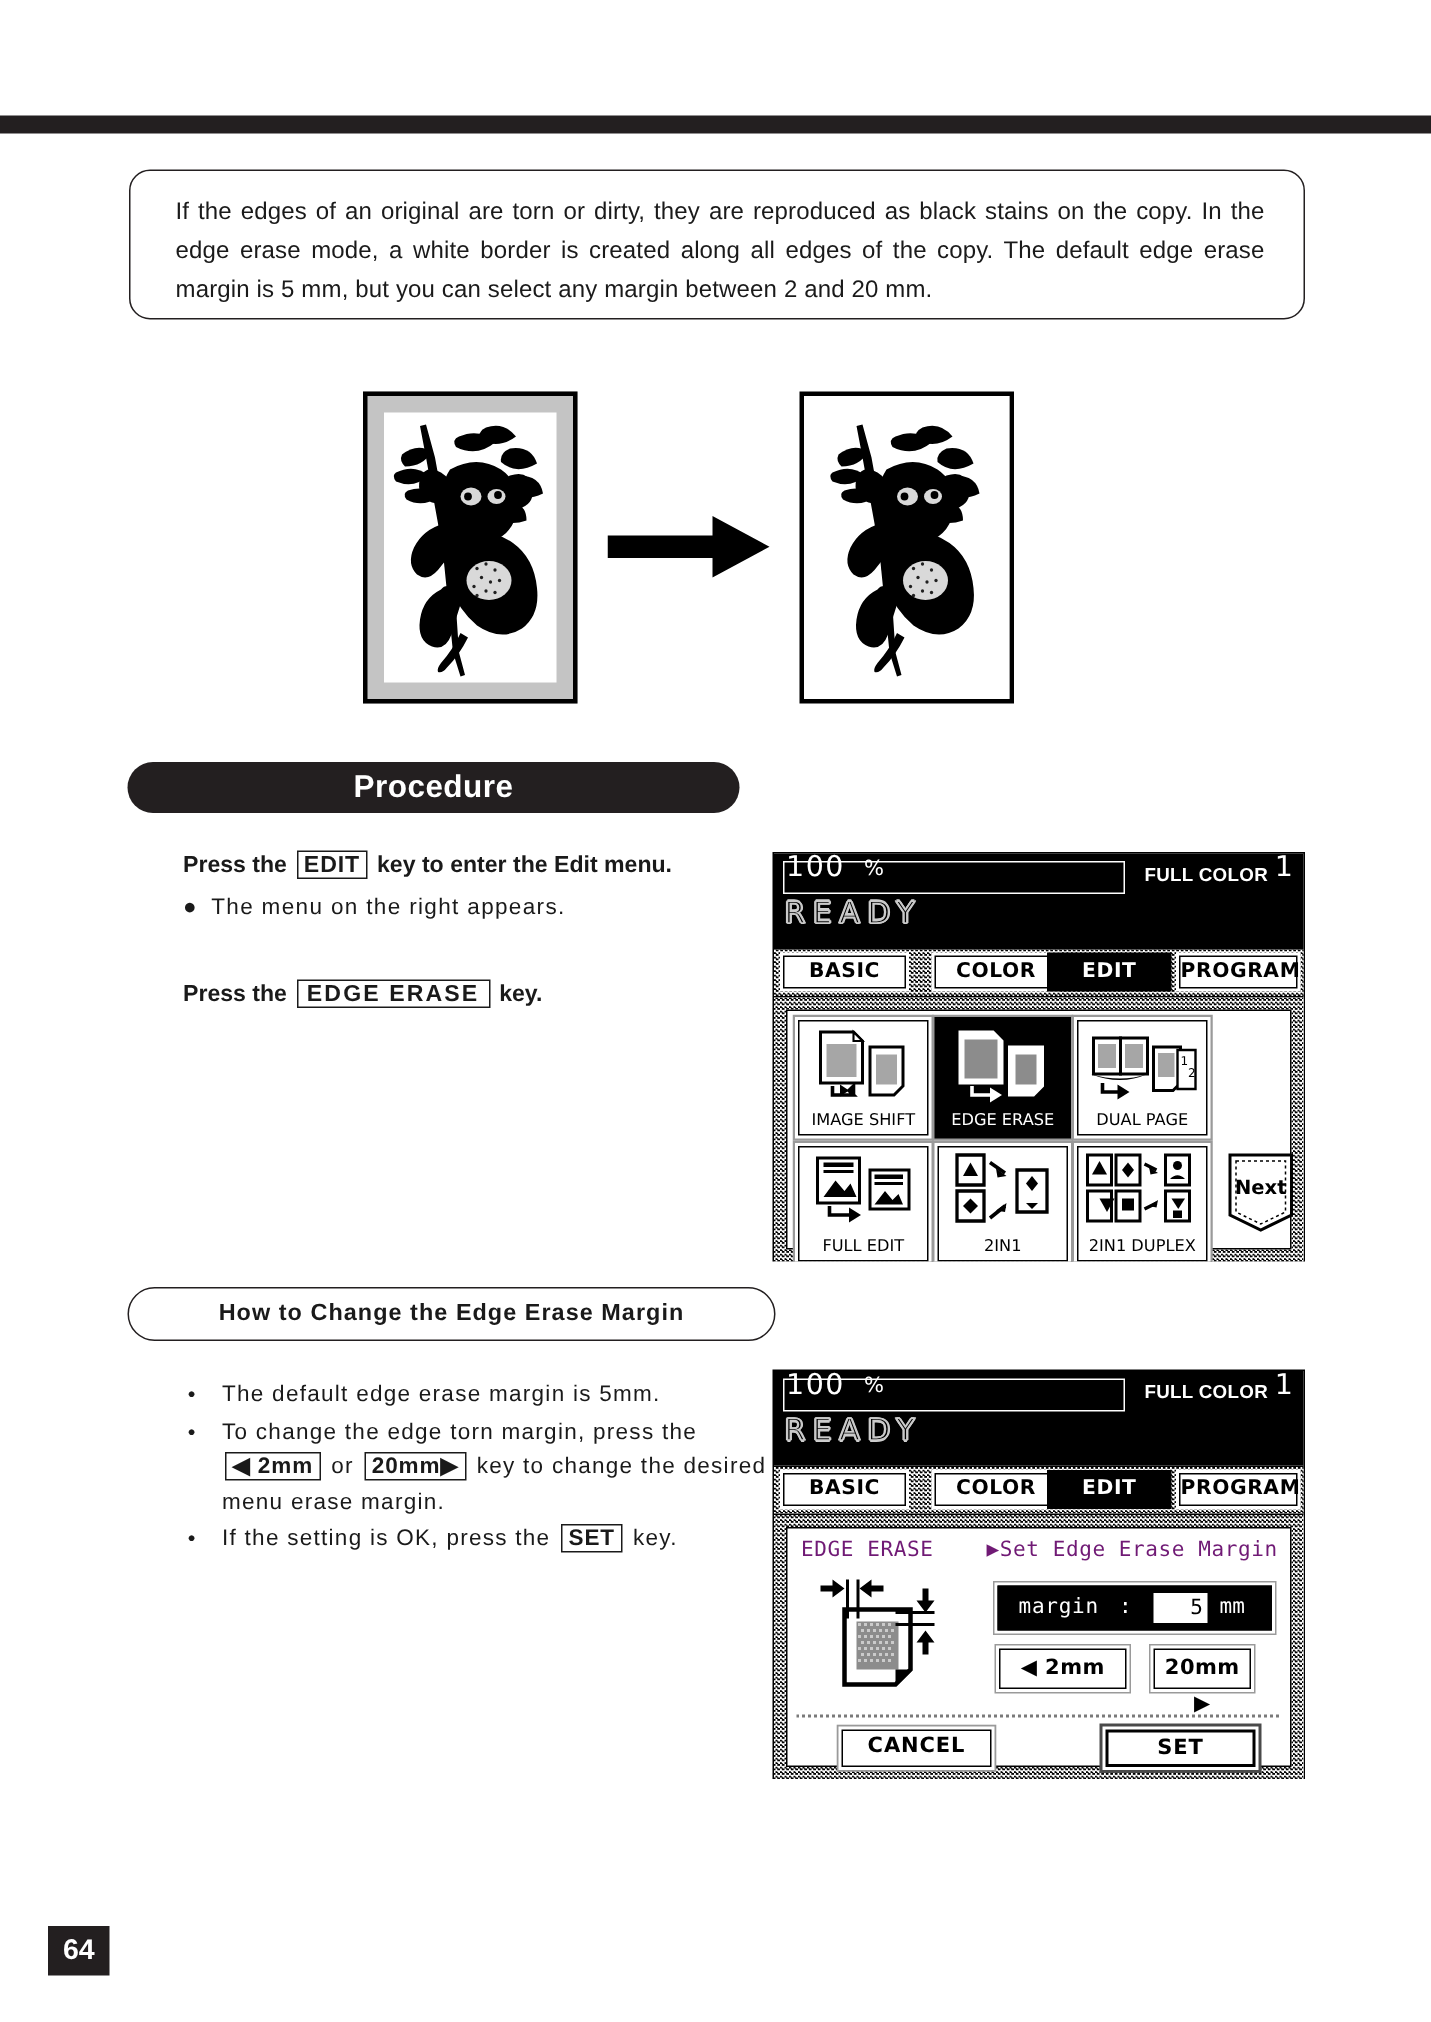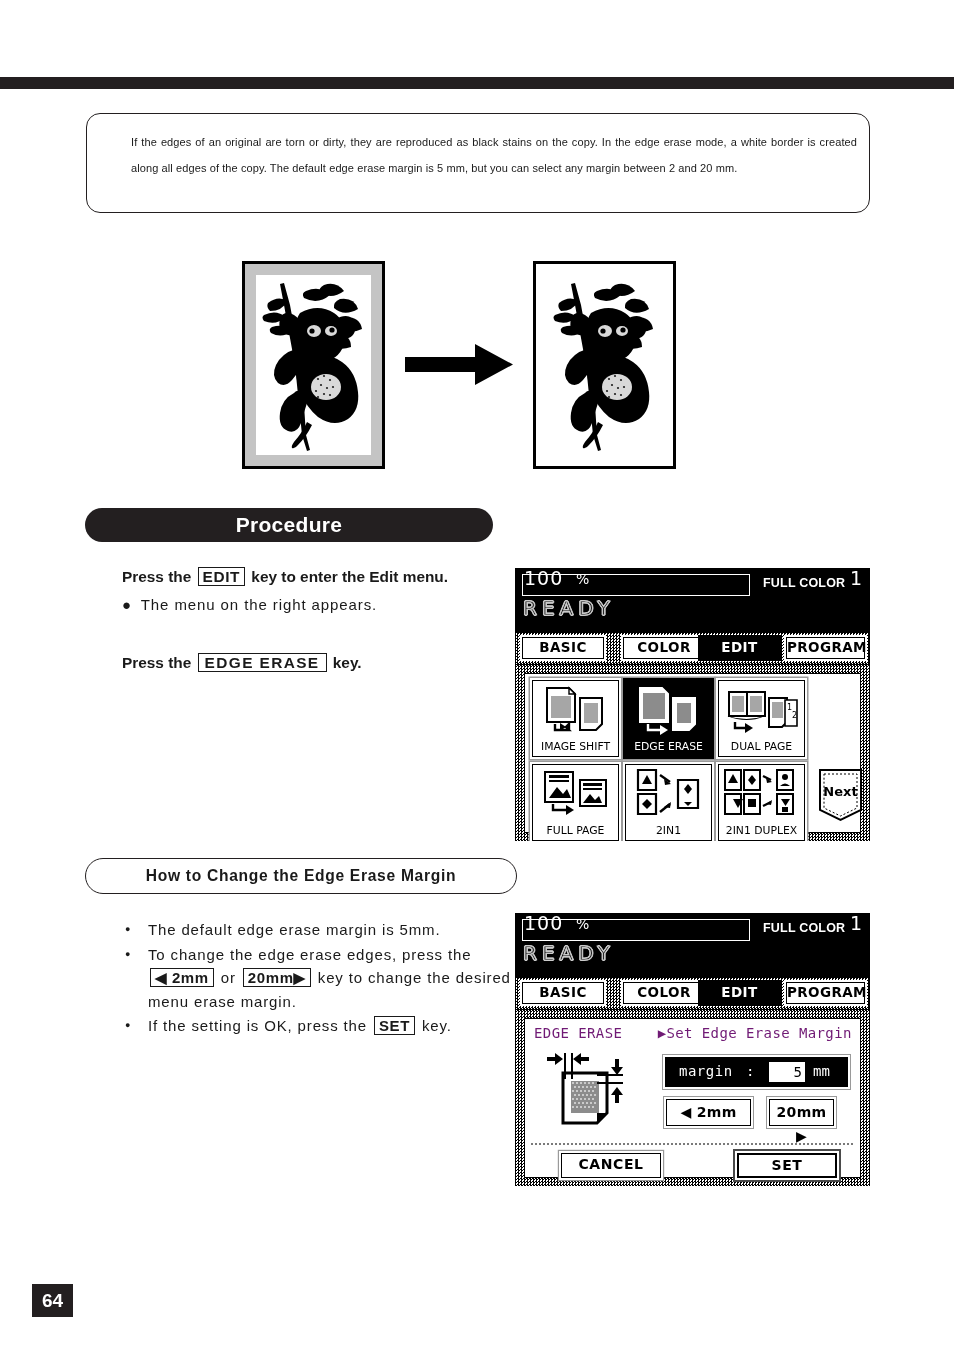--- a/index.html
+++ b/index.html
@@ -28,23 +28,23 @@
   .intro-box {
     position: absolute;
     left: 86px; top: 113px;
     width: 784px; height: 100px;
     border: 1.6px solid #231f20;
     border-radius: 14px;
     box-sizing: border-box;
   }
   .intro-text {
     position: absolute;
-    left: 44px; top: 15px;
+    left: 30px; top: 15px;
     width: 726px;
-    font-size: 11px;
+    font-size: 16px;
     line-height: 26px;
     text-align: justify;
     text-align-last: left;
     letter-spacing: .1px;
     color: #1a1a1a;
   }
 
   
   .illus-wrap { position: absolute; left: 0; top: 250px; width: 954px; height: 230px; }
 
@@ -669,21 +669,21 @@
               <rect x="16" y="12" width="20" height="2" fill="#000"></rect>
               <path d="M16 30 l8 -11 l6 7 l4 -5 l4 9 Z" fill="#000"></path>
               <path d="M47 12 h26 v26 h-26 Z" fill="#fff" stroke="#000" stroke-width="2"></path>
               <rect x="50" y="15" width="19" height="3" fill="#000"></rect>
               <rect x="50" y="20" width="19" height="2" fill="#000"></rect>
               <path d="M50 35 l7 -9 l5 6 l4 -4 l3 7 Z" fill="#000"></path>
               <path d="M20 36 v6 h14" fill="none" stroke="#000" stroke-width="2.4"></path>
               <path d="M41 42 l-8 -5 v10 Z" fill="#000"></path>
             </g>
           </svg>
-          <div class="flabel">FULL PAGE</div>
+          <div class="flabel">FULL EDIT</div>
         </div>
 
         <div class="fbtn r2 c2">
           <svg class="ficon" viewBox="0 0 87 54">
             <g>
               <path d="M12 2 h18 v20 h-18 Z" fill="#fff" stroke="#000" stroke-width="2.2"></path>
               <path d="M21 7 l5 9 h-10 Z" fill="#000"></path>
               <path d="M12 26 h18 v20 h-18 Z" fill="#fff" stroke="#000" stroke-width="2.2"></path>
               <path d="M21 31 l5 5 l-5 5 l-5 -5 Z" fill="#000"></path>
               <path d="M34 7 l10 7" stroke="#000" stroke-width="2.4" fill="none"></path>
@@ -741,21 +741,21 @@
 
 <div class="sub-banner">
   <span>How to Change the Edge Erase Margin</span>
 </div>
 
 <div class="howto-list">
   <div class="howto-li">
     <span>The default edge erase margin is 5mm.</span>
   </div>
   <div class="howto-li">
-    <span>To change the edge erase edges, press the</span><br>
+    <span>To change the edge torn margin, press the</span><br>
     <span class="keybox">◀ 2mm</span>
     <span>or</span>
     <span class="keybox">20mm▶</span>
     <span>key to change the desired</span><br>
     <span class="ind">menu erase margin.</span>
   </div>
   <div class="howto-li">
     <span>If the setting is OK, press the</span>
     <span class="keybox">SET</span>
     <span>key.</span>

